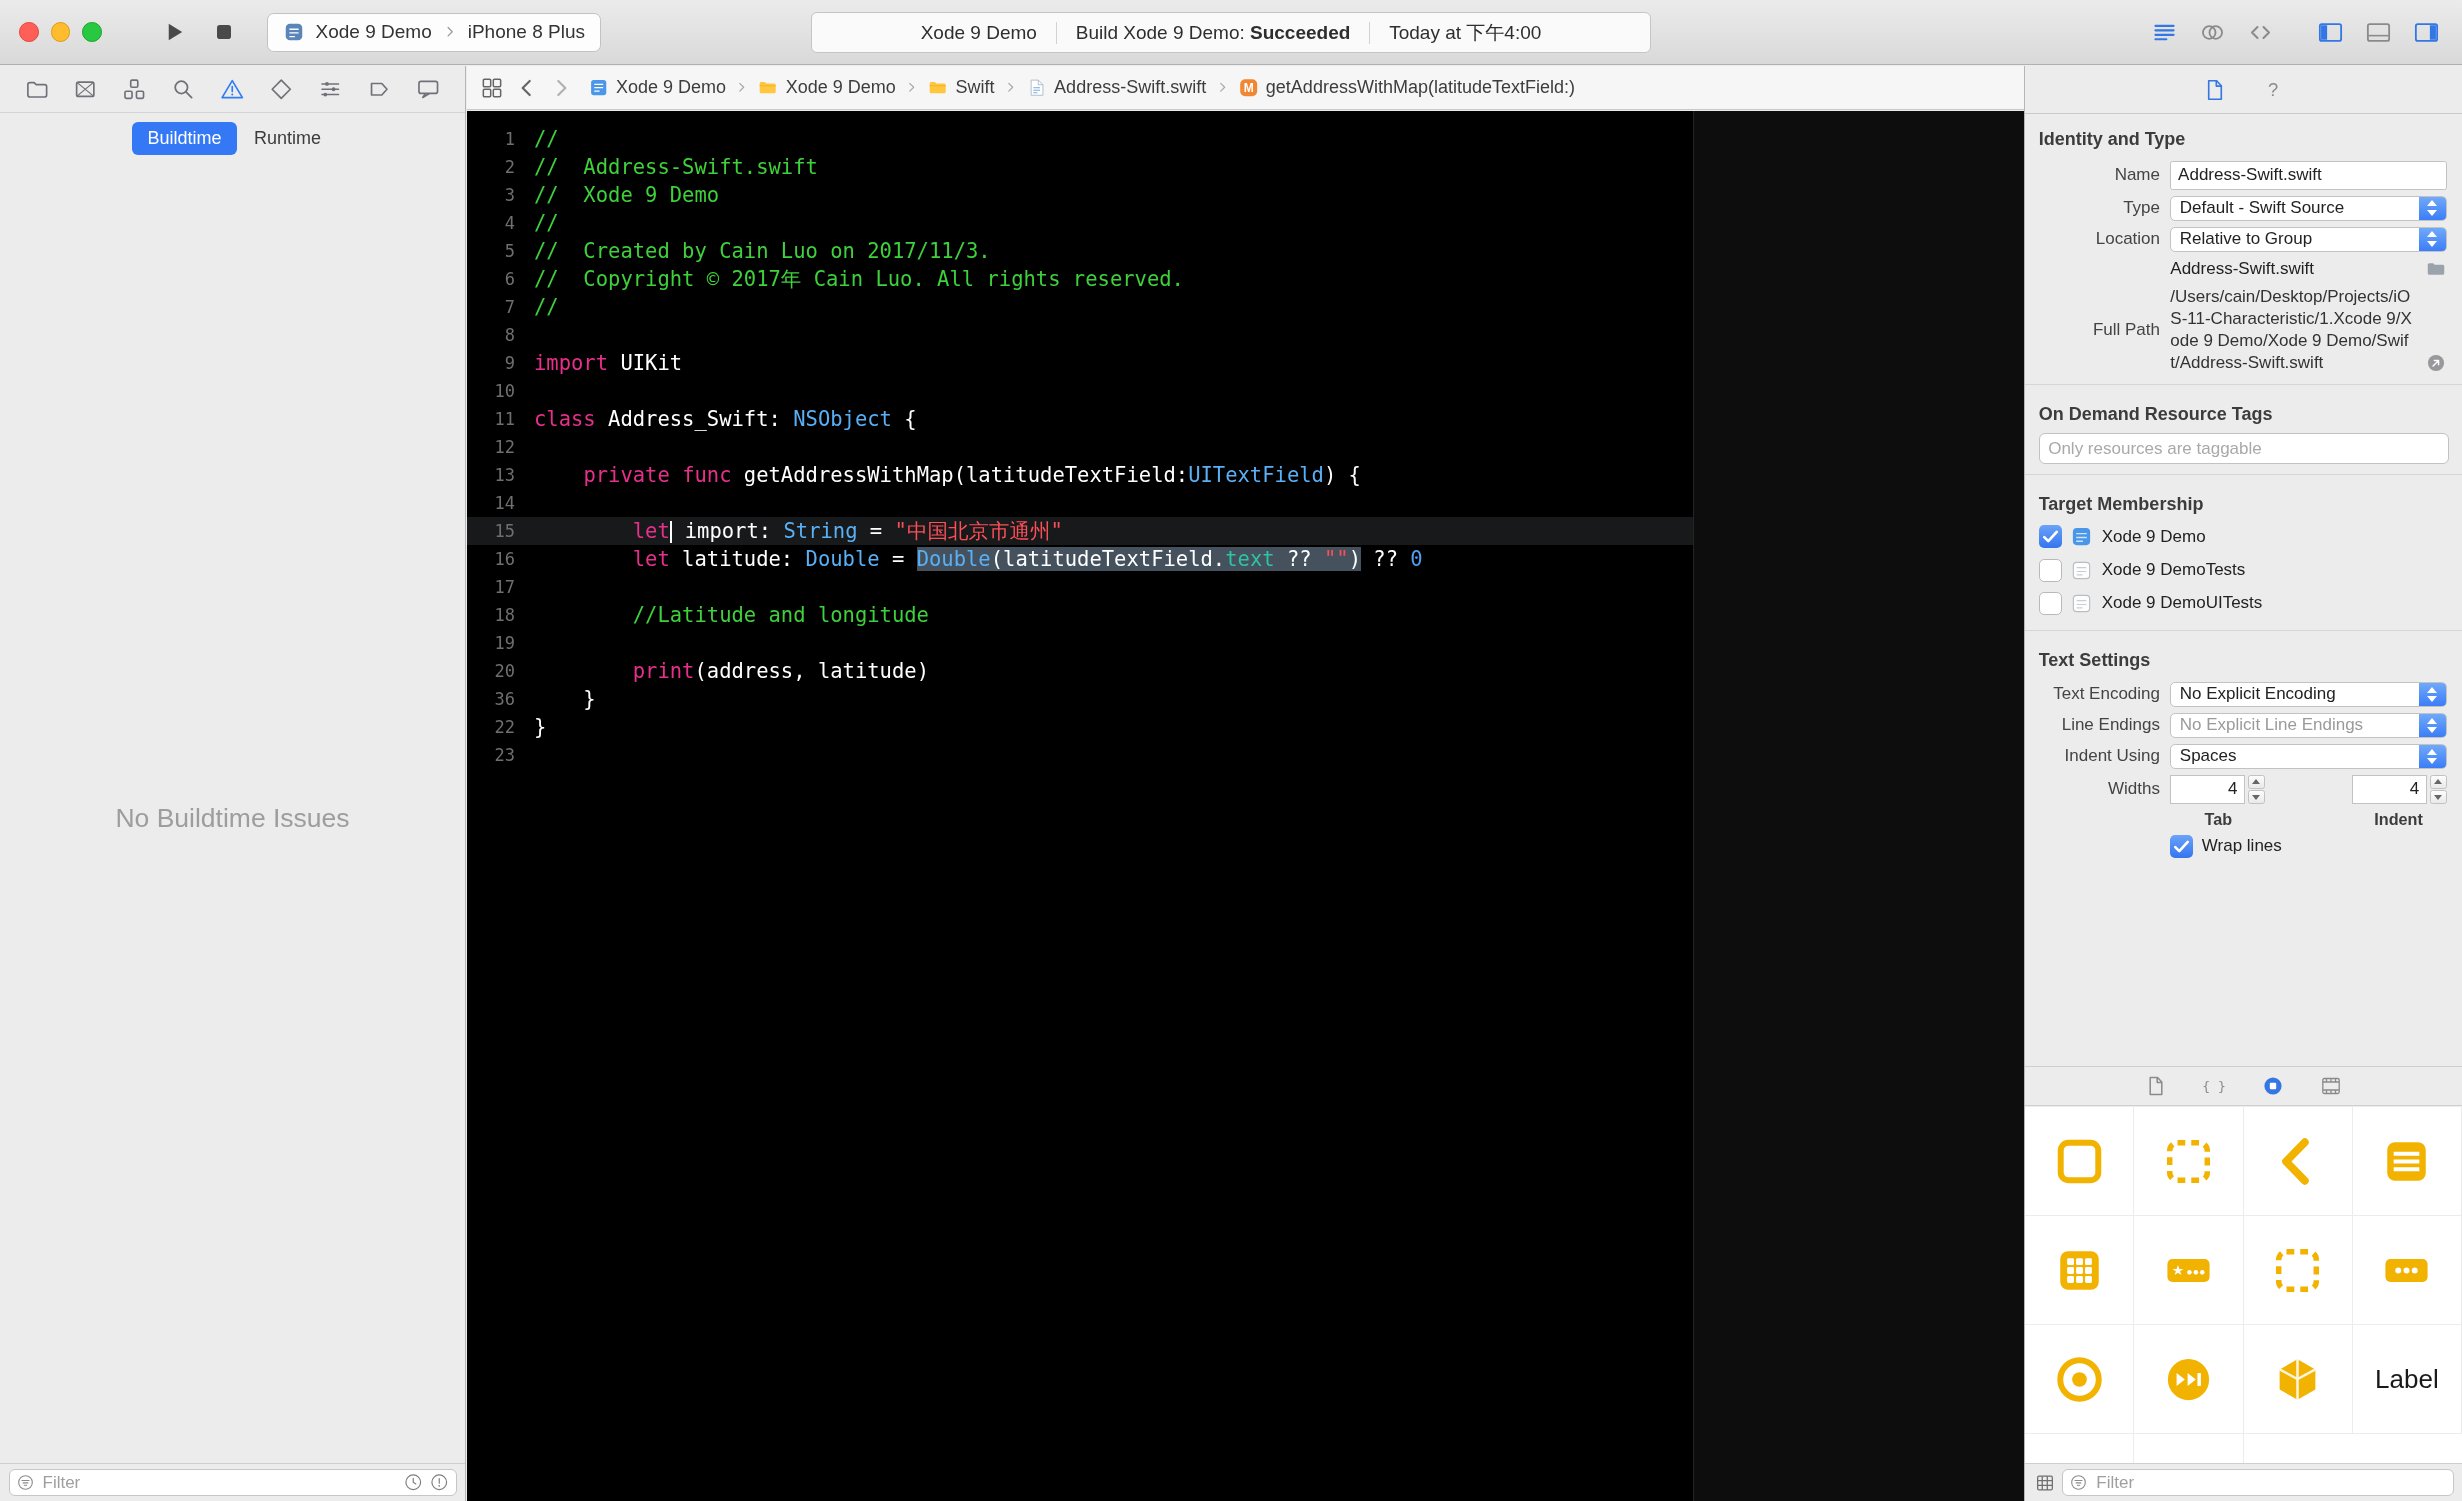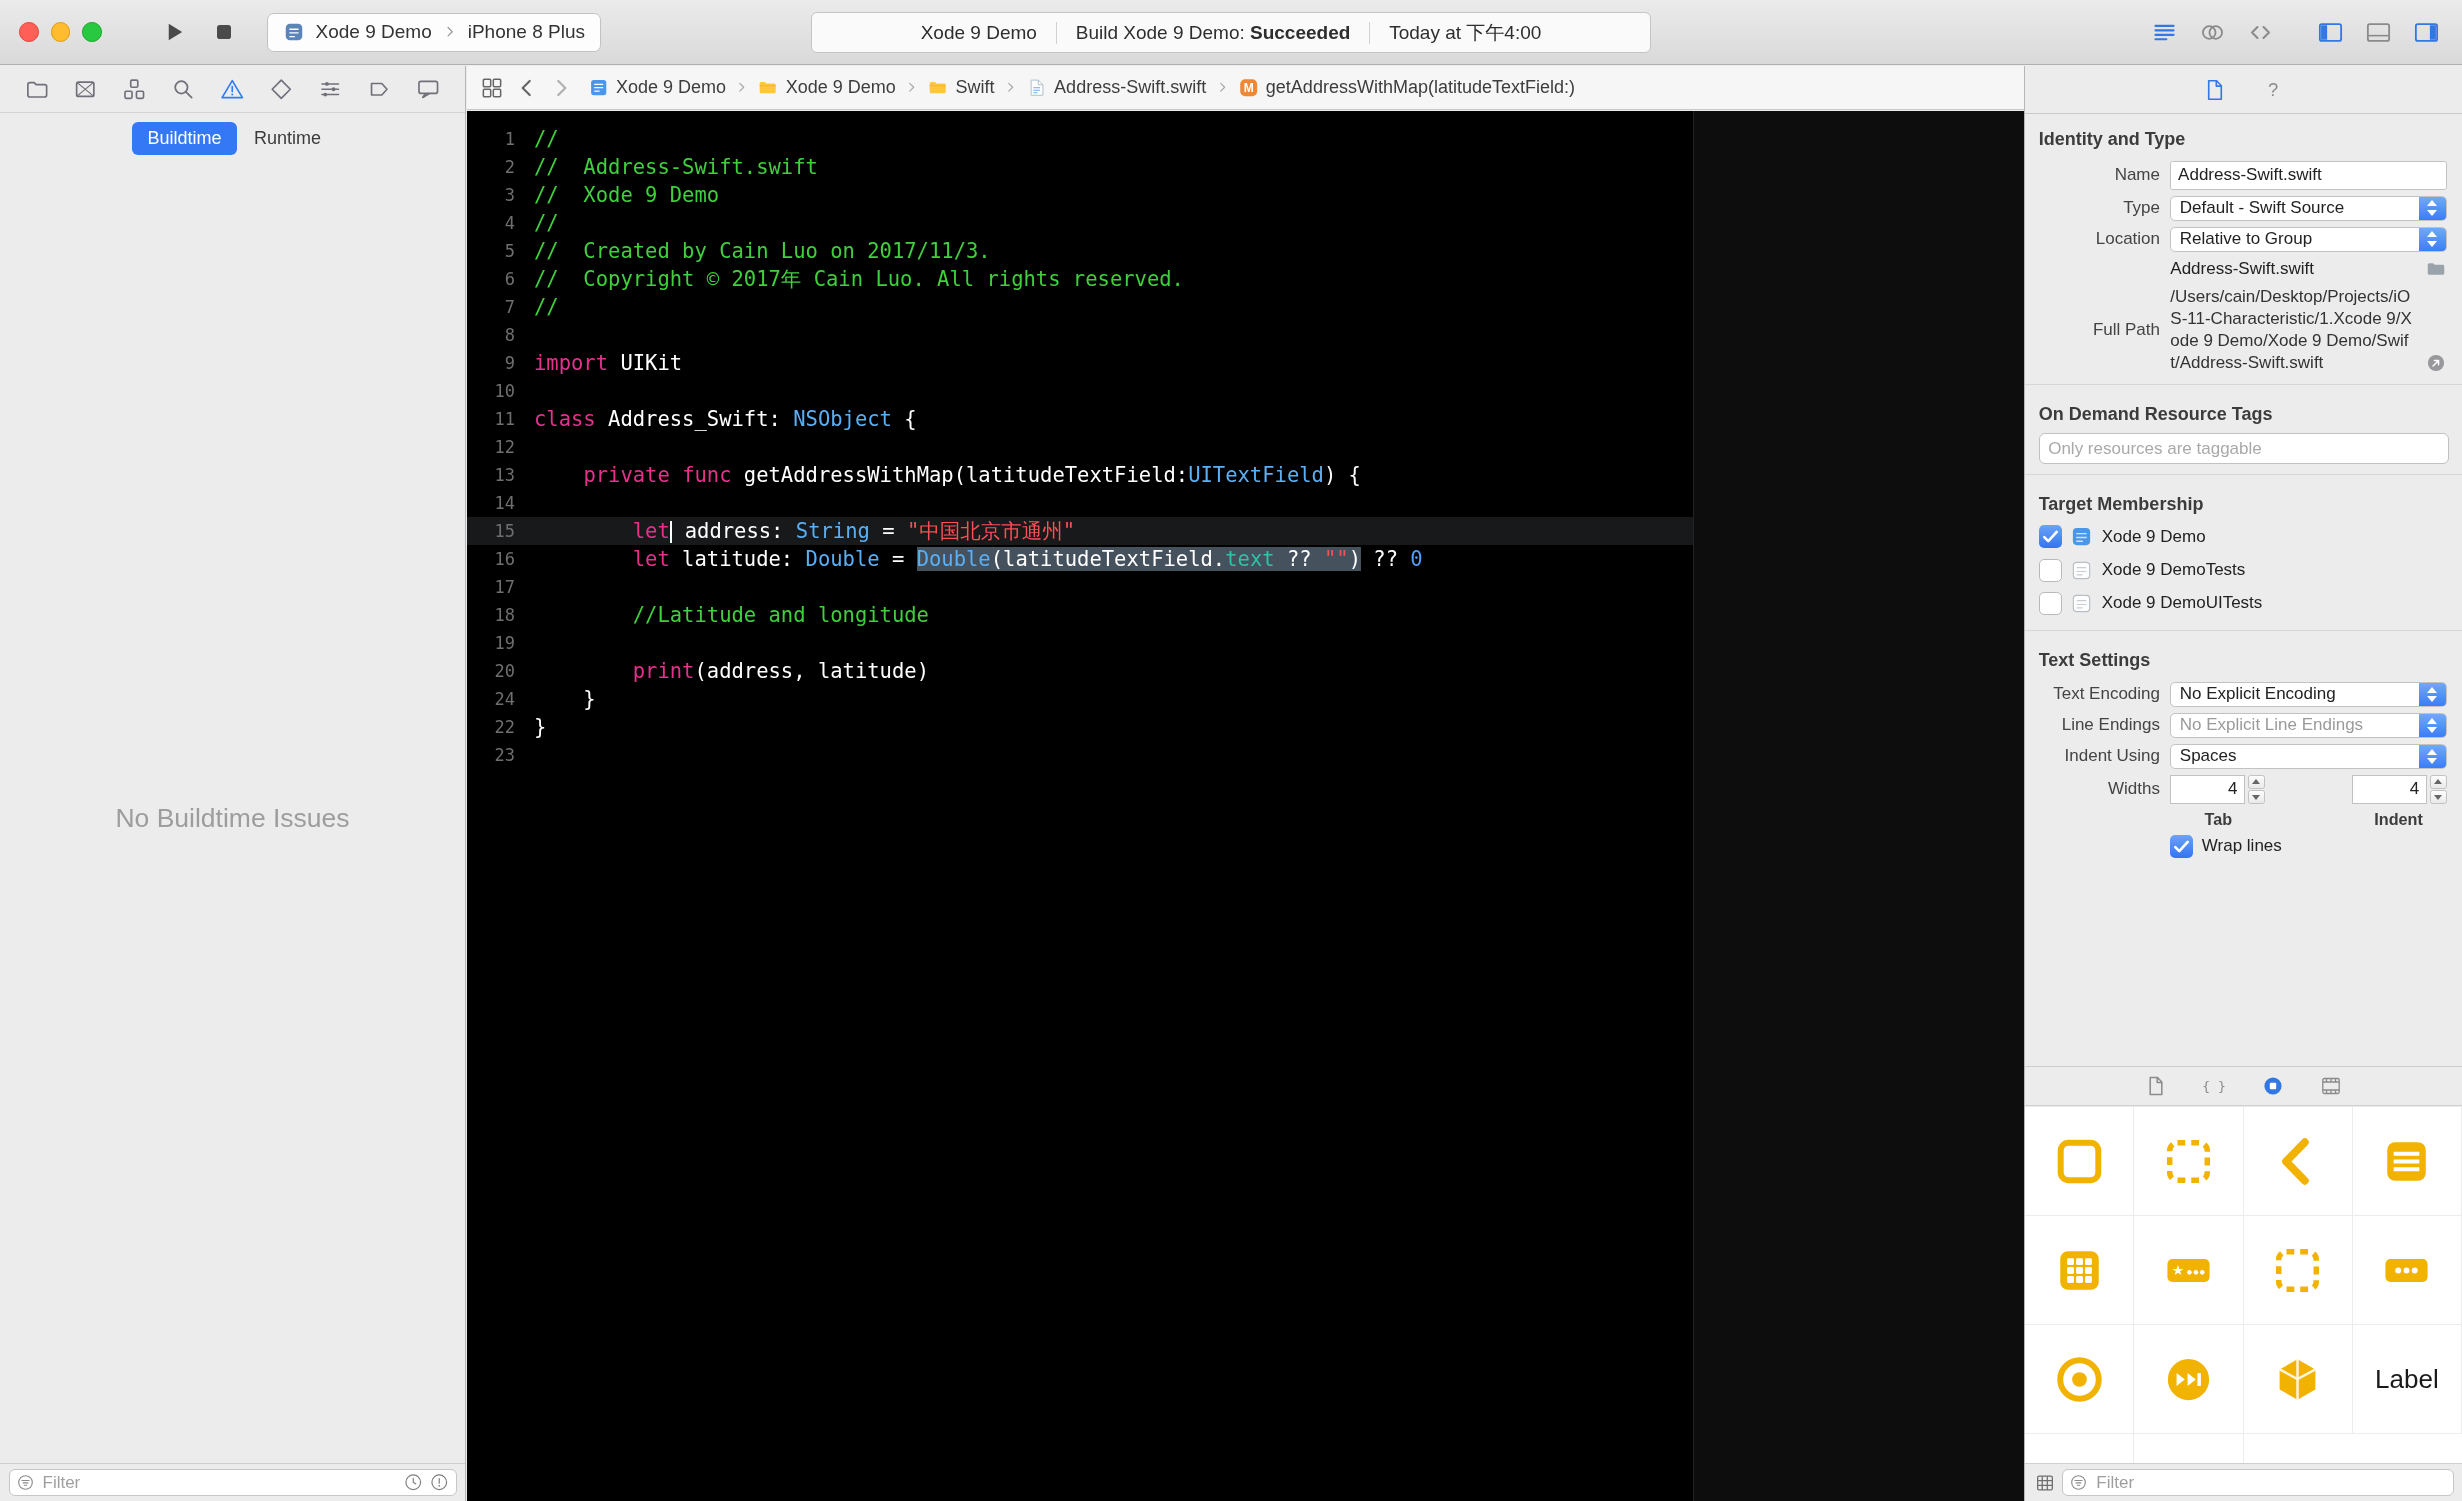--- a/index.html
+++ b/index.html
@@ -459,21 +459,21 @@
           <div class="code-line">
             <span class="line-num">13</span>
             <span class="line-body"><span class="tk-p">    </span><span class="tk-k">private</span><span class="tk-p"> </span><span class="tk-k">func</span><span class="tk-p"> getAddressWithMap(latitudeTextField:</span><span class="tk-t">UITextField</span><span class="tk-p">) {</span></span>
           </div>
           <div class="code-line">
             <span class="line-num">14</span>
             <span class="line-body"></span>
           </div>
           <div class="code-line current">
             <span class="line-num">15</span>
-            <span class="line-body"><span class="tk-p">        </span><span class="tk-k">let</span><span class="caret"></span><span class="tk-p"> address: </span><span class="tk-t">String</span><span class="tk-p"> = </span><span class="tk-s">"中国北京市通州"</span></span>
+            <span class="line-body"><span class="tk-p">        </span><span class="tk-k">let</span><span class="caret"></span><span class="tk-p"> import: </span><span class="tk-t">String</span><span class="tk-p"> = </span><span class="tk-s">"中国北京市通州"</span></span>
           </div>
           <div class="code-line">
             <span class="line-num">16</span>
             <span class="line-body"><span class="tk-p">        </span><span class="tk-k">let</span><span class="tk-p"> latitude: </span><span class="tk-t">Double</span><span class="tk-p"> = </span><span class="tk-t tsel">Double</span><span class="tk-p tsel">(latitudeTextField.</span><span class="tk-pr tsel">text</span><span class="tk-p tsel"> ?? </span><span class="tk-s tsel">""</span><span class="tk-p tsel">)</span><span class="tk-p"> ?? </span><span class="tk-n">0</span></span>
           </div>
           <div class="code-line">
             <span class="line-num">17</span>
             <span class="line-body"></span>
           </div>
           <div class="code-line">
@@ -482,21 +482,21 @@
           </div>
           <div class="code-line">
             <span class="line-num">19</span>
             <span class="line-body"></span>
           </div>
           <div class="code-line">
             <span class="line-num">20</span>
             <span class="line-body"><span class="tk-p">        </span><span class="tk-k">print</span><span class="tk-p">(address, latitude)</span></span>
           </div>
           <div class="code-line">
-            <span class="line-num">24</span>
+            <span class="line-num">36</span>
             <span class="line-body"><span class="tk-p">    }</span></span>
           </div>
           <div class="code-line">
             <span class="line-num">22</span>
             <span class="line-body"><span class="tk-p">}</span></span>
           </div>
           <div class="code-line">
             <span class="line-num">23</span>
             <span class="line-body"></span>
           </div>

